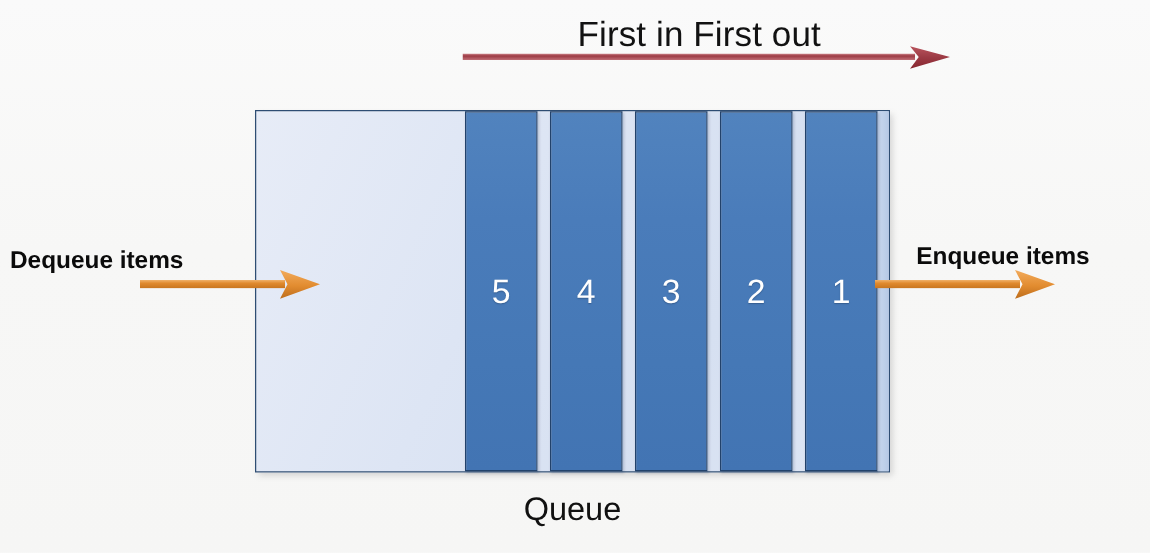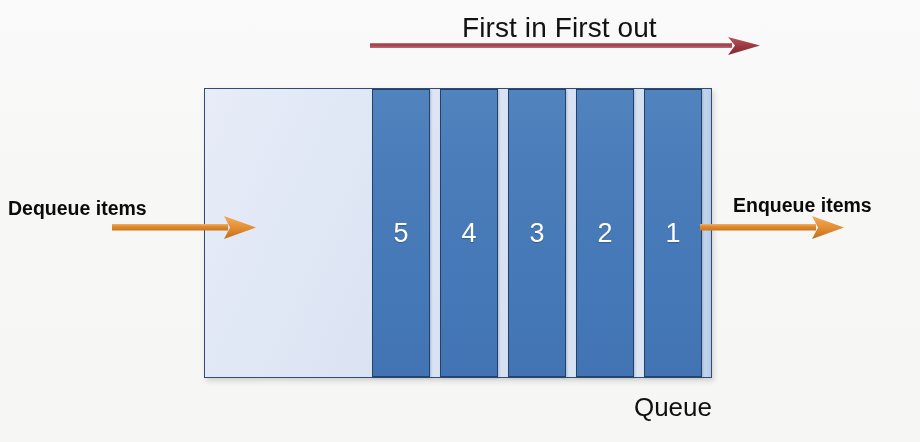--- a/index.html
+++ b/index.html
@@ -107,21 +107,21 @@
   
   .orange-arrow-left  { position: absolute; left: 112px; top: 214px; width: 146px; height: 28px; }
   .orange-arrow-right { position: absolute; left: 700px; top: 214px; width: 146px; height: 28px; }
 
   
   .queue-caption {
     position: absolute;
     left: 204px;
     top: 392px;
     width: 508px;
-    text-align: right;
+    text-align: center;
     font-size: 26px;
     font-weight: 400;
     color: #111111;
   }
 </style>
 </head>
 <body>
 
 <div id="stage">
 

